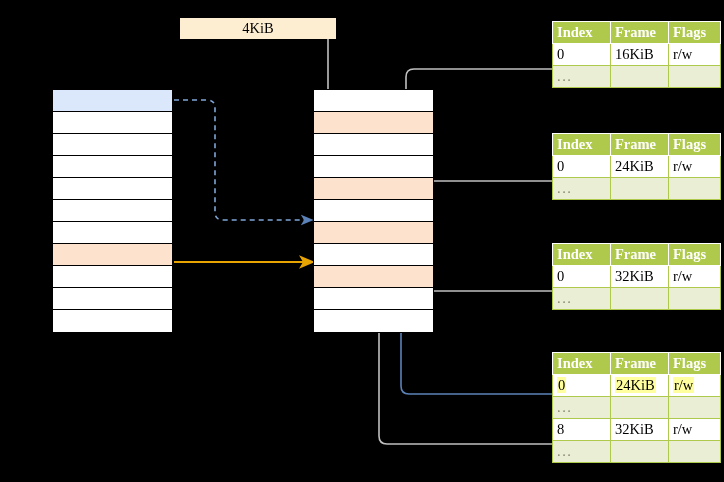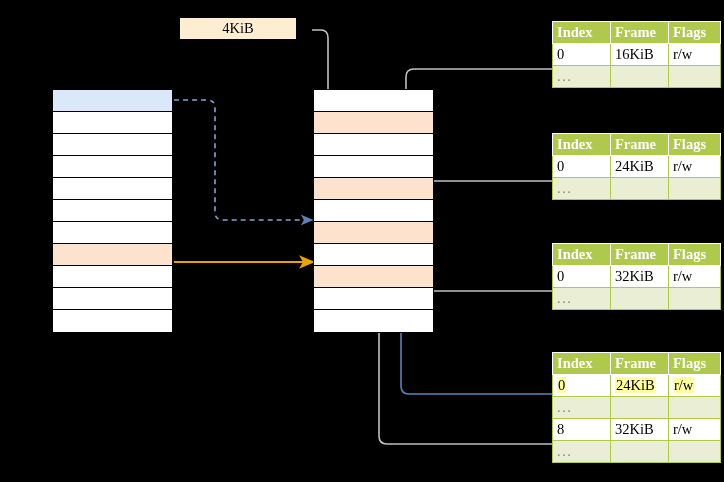--- a/index.html
+++ b/index.html
@@ -141,21 +141,21 @@
 
     <g>
       <path d="M174,100 L207,100 Q215,100 215,108 L215,212 Q215,220 223,220 L308,220" fill="none" stroke="#7fa6d8" stroke-width="1.6" stroke-dasharray="5,4" marker-end="url(#arrowBlue)"></path>
     </g>
 
     <g>
       <path d="M174,262 L308,262" fill="none" stroke="#e8a400" stroke-width="2" marker-end="url(#arrowOrange)"></path>
     </g>
   </svg>
 
-  <div class="tag" style="left:180px; top:18px; width:116px;">
+  <div class="tag" style="left:180px; top:18px; width:156px;">
     <span>4KiB</span>
   </div>
 
   <div class="memcol" id="virtual-col" style="left:52px; top:89px; width:121px;">
       <div class="memrow blue"></div>
       <div class="memrow"></div>
       <div class="memrow"></div>
       <div class="memrow"></div>
       <div class="memrow"></div>
       <div class="memrow"></div>

